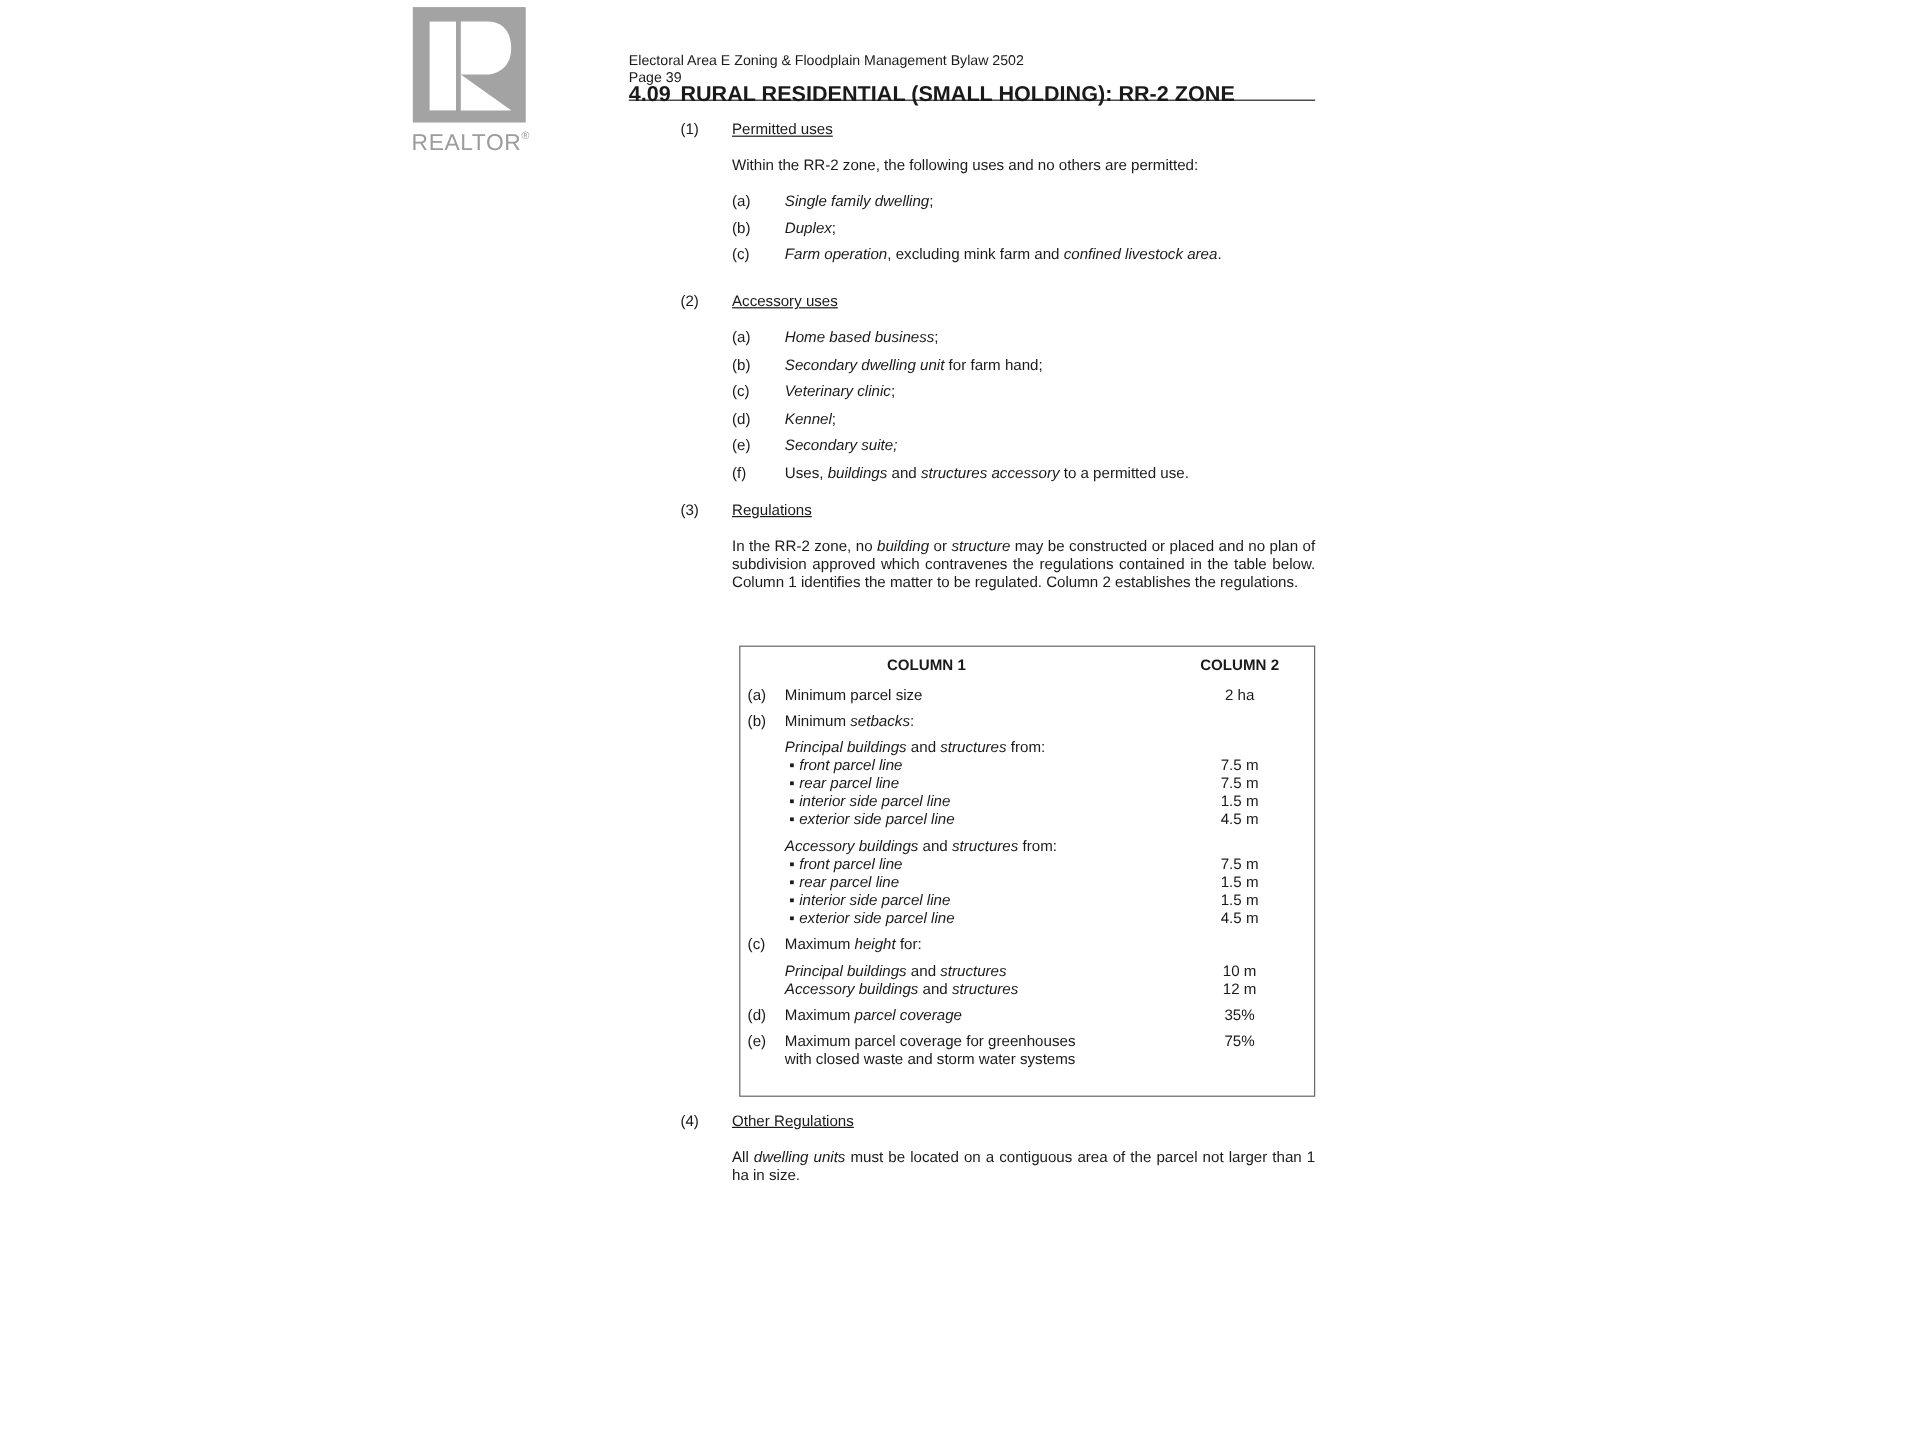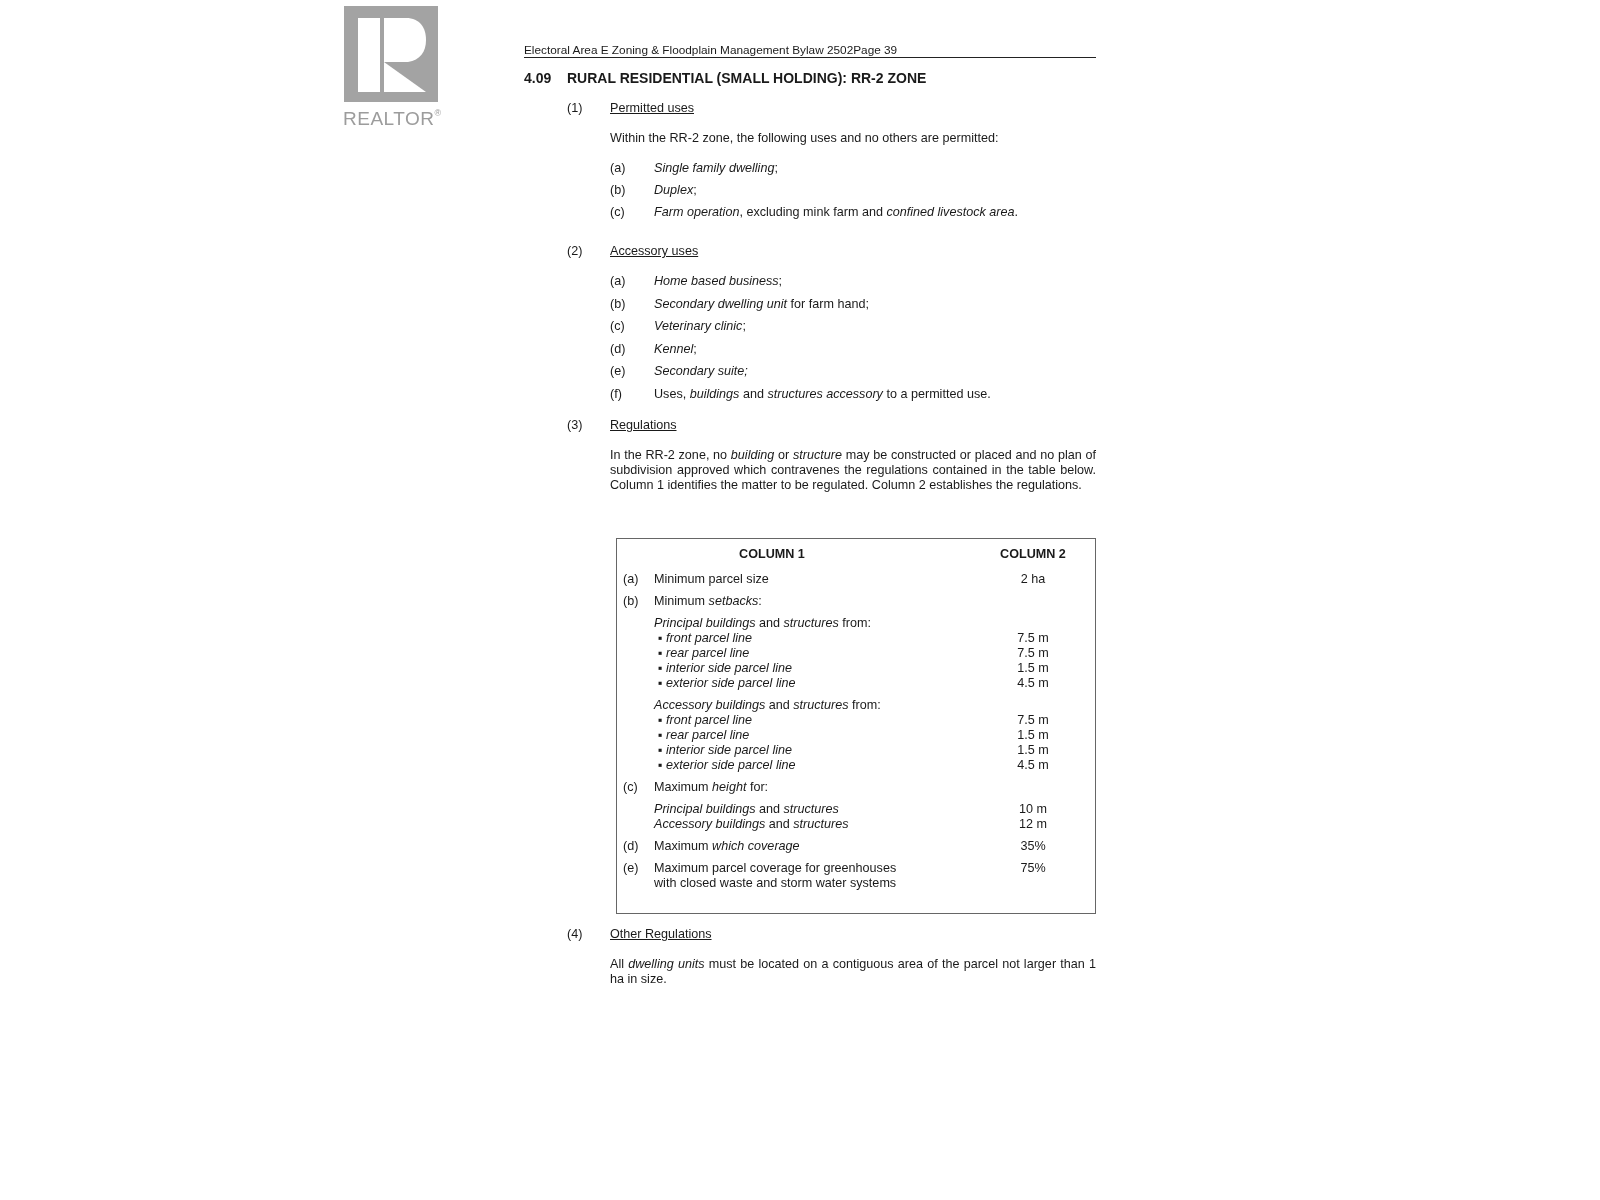--- a/index.html
+++ b/index.html
@@ -5,24 +5,24 @@
   html, body { margin: 0; padding: 0; background: #ffffff; }
   body { width: 1600px; height: 1200px; position: relative; overflow: hidden;
          font-family: "Liberation Sans", sans-serif; color: #1a1a1a; }
   .logo { position: absolute; left: 344px; top: 6px; width: 94px; height: 120px; text-decoration: underline; }
   .logo-box { position: absolute; left: 0; top: 0; width: 94px; height: 96px; background: #a3a3a3; }
   .logo-label { position: absolute; left: -1px; top: 102px; font-size: 19px; color: #9c9c9c;
                 letter-spacing: 0.5px; font-family: "Liberation Sans", sans-serif; }
   .logo-label sup { font-size: 9px; vertical-align: 9px; }
 
   .page { position: absolute; left: 524px; top: 0; width: 572px; font-size: 12.6px; line-height: 15px; }
-  .header { position: absolute; left: 0; top: 43px; width: 572px; display: flex; justify-content: flex-start;
-            border-bottom: 1px solid #222; padding-bottom: 0px; font-size: 11.8px; line-height: 14px; }
+  .header { position: absolute; left: 0; top: 43px; width: 572px; display: flex; justify-content: center;
+            border-bottom: 1px solid #222; padding-bottom: 12px; font-size: 11.8px; line-height: 14px; flex-direction: column; }
   .header .pg { padding-right: 6px; }
-  .section-title { position: absolute; left: 0; top: 71px; font-weight: bold; font-size: 14px; }
+  .section-title { position: absolute; left: 0; top: 71px; font-weight: bold; font-size: 18px; }
   .section-title .num { display: inline-block; width: 43px; }
 
   .abs { position: absolute; }
   .snum { position: absolute; left: 43px; }
   .shead { position: absolute; left: 86px; text-decoration: underline; text-align: center; }
   .para { position: absolute; left: 86px; width: 486px; text-align: justify; }
   .item { position: absolute; left: 86px; display: flex; }
   .item .lbl { width: 44px; }
   i { font-style: italic; }
 
@@ -172,21 +172,21 @@
         <div class="t-row" style="top: 263px;">
           <span class="c1"><i>Principal buildings</i><span> and </span><i>structures</i></span>
           <span class="c2">10 m</span>
         </div>
         <div class="t-row" style="top: 278px;">
           <span class="c1"><i>Accessory buildings</i><span> and </span><i>structures</i></span>
           <span class="c2">12 m</span>
         </div>
         <div class="t-row" style="top: 300px;">
           <span class="c-lbl">(d)</span>
-          <span class="c1"><span>Maximum </span><i>which coverage</i></span>
+          <span class="c1"><span>Maximum </span><i>parcel coverage</i></span>
           <span class="c2">35%</span>
         </div>
         <div class="t-row" style="top: 322px;">
           <span class="c-lbl">(e)</span>
           <span class="c1"><span>Maximum  parcel  coverage  for  greenhouses</span></span>
           <span class="c2">75%</span>
         </div>
         <div class="t-row" style="top: 337px;">
           <span class="c1"><span>with closed waste and storm water systems</span></span>
         </div>

